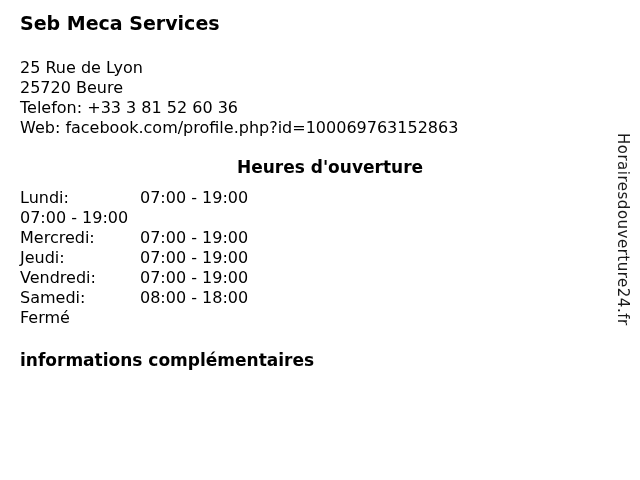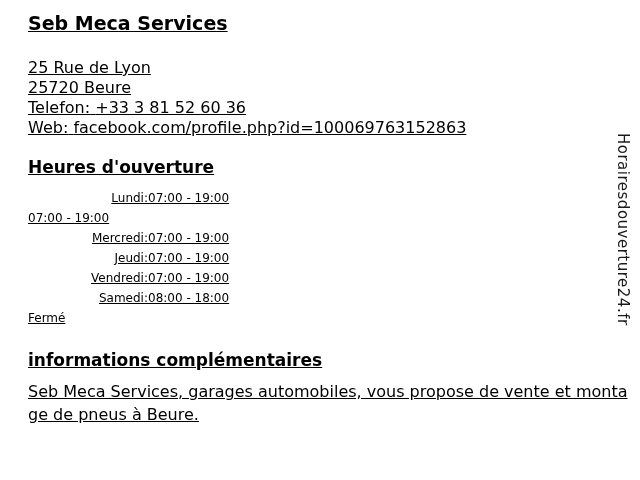--- a/index.html
+++ b/index.html
@@ -9,48 +9,47 @@
   body {
     width: 640px;
     height: 480px;
     background: #ffffff;
     color: #000000;
     font-family: "DejaVu Sans", "Liberation Sans", sans-serif;
     position: relative;
     overflow: hidden;
   }
   .page {
-    padding-left: 28px;
+    padding-left: 20px;
     padding-top: 12px;
-    text-decoration: underline;
   }
   .page-title {
     font-size: 19px;
     font-weight: bold;
     margin: 0;
     line-height: 22px;
   }
   .contact-block {
     margin-top: 24px;
     font-size: 16px;
     line-height: 20px;
   }
   .section-heading {
     font-size: 17px;
     font-weight: bold;
     margin: 0;
     line-height: 21px;
   }
   .hours-heading {
     margin-top: 19px;
+    text-align: center;
   }
   .hours-list {
     margin-top: 10px;
-    font-size: 12px;
-    text-align: right;
+    font-size: 16px;
   }
   .hours-row {
     display: flex;
     line-height: 20px;
   }
   .hours-day {
     width: 120px;
     flex: 0 0 120px;
   }
   .info-heading {
@@ -114,17 +113,16 @@
       <span class="hours-day">Samedi:</span>
       <span class="hours-time">08:00 - 18:00</span>
     </div>
     <div class="hours-row">
       <span class="hours-time">Fermé</span>
     </div>
   </div>
 
   <h2 class="section-heading info-heading">informations complémentaires</h2>
 
-  <p class="info-paragraph">Seb Meca Services, garages automobiles, vous propose de vente et montage de pneus à Beure.</p>
 
 </div>
 
 <div class="watermark">Horairesdouverture24.fr</div>
 
 </body></html>

